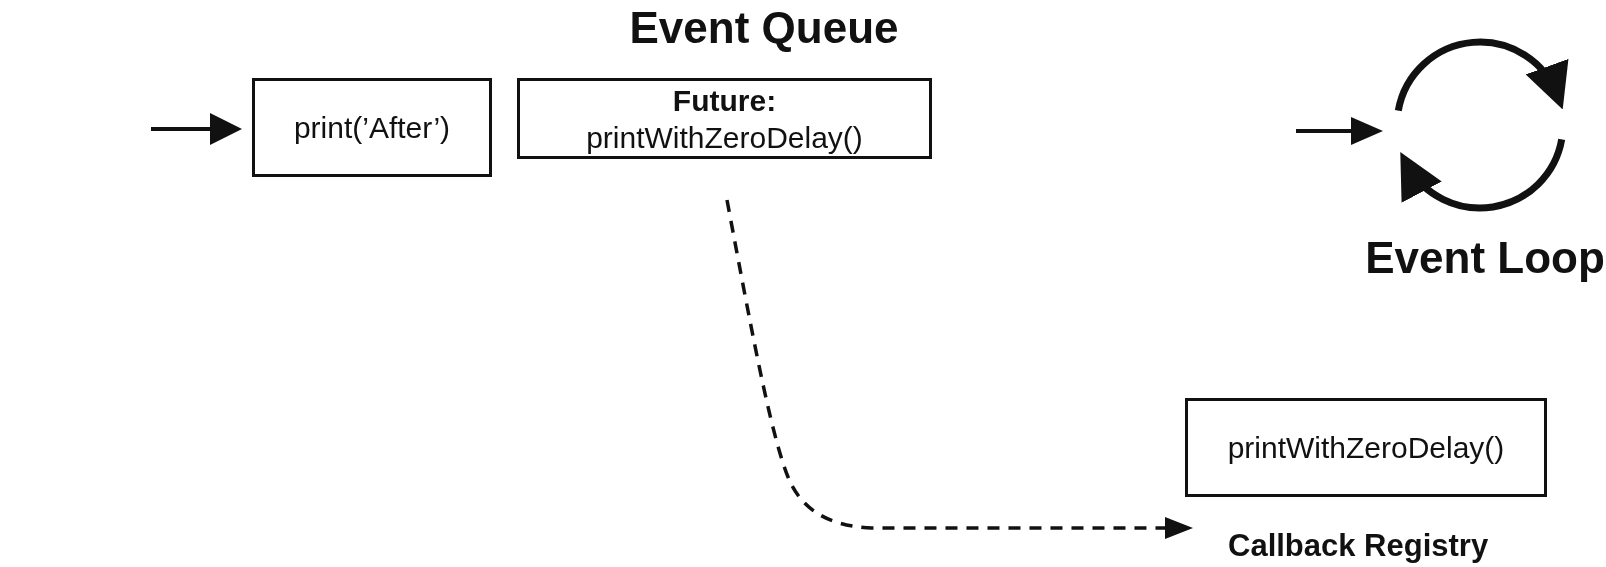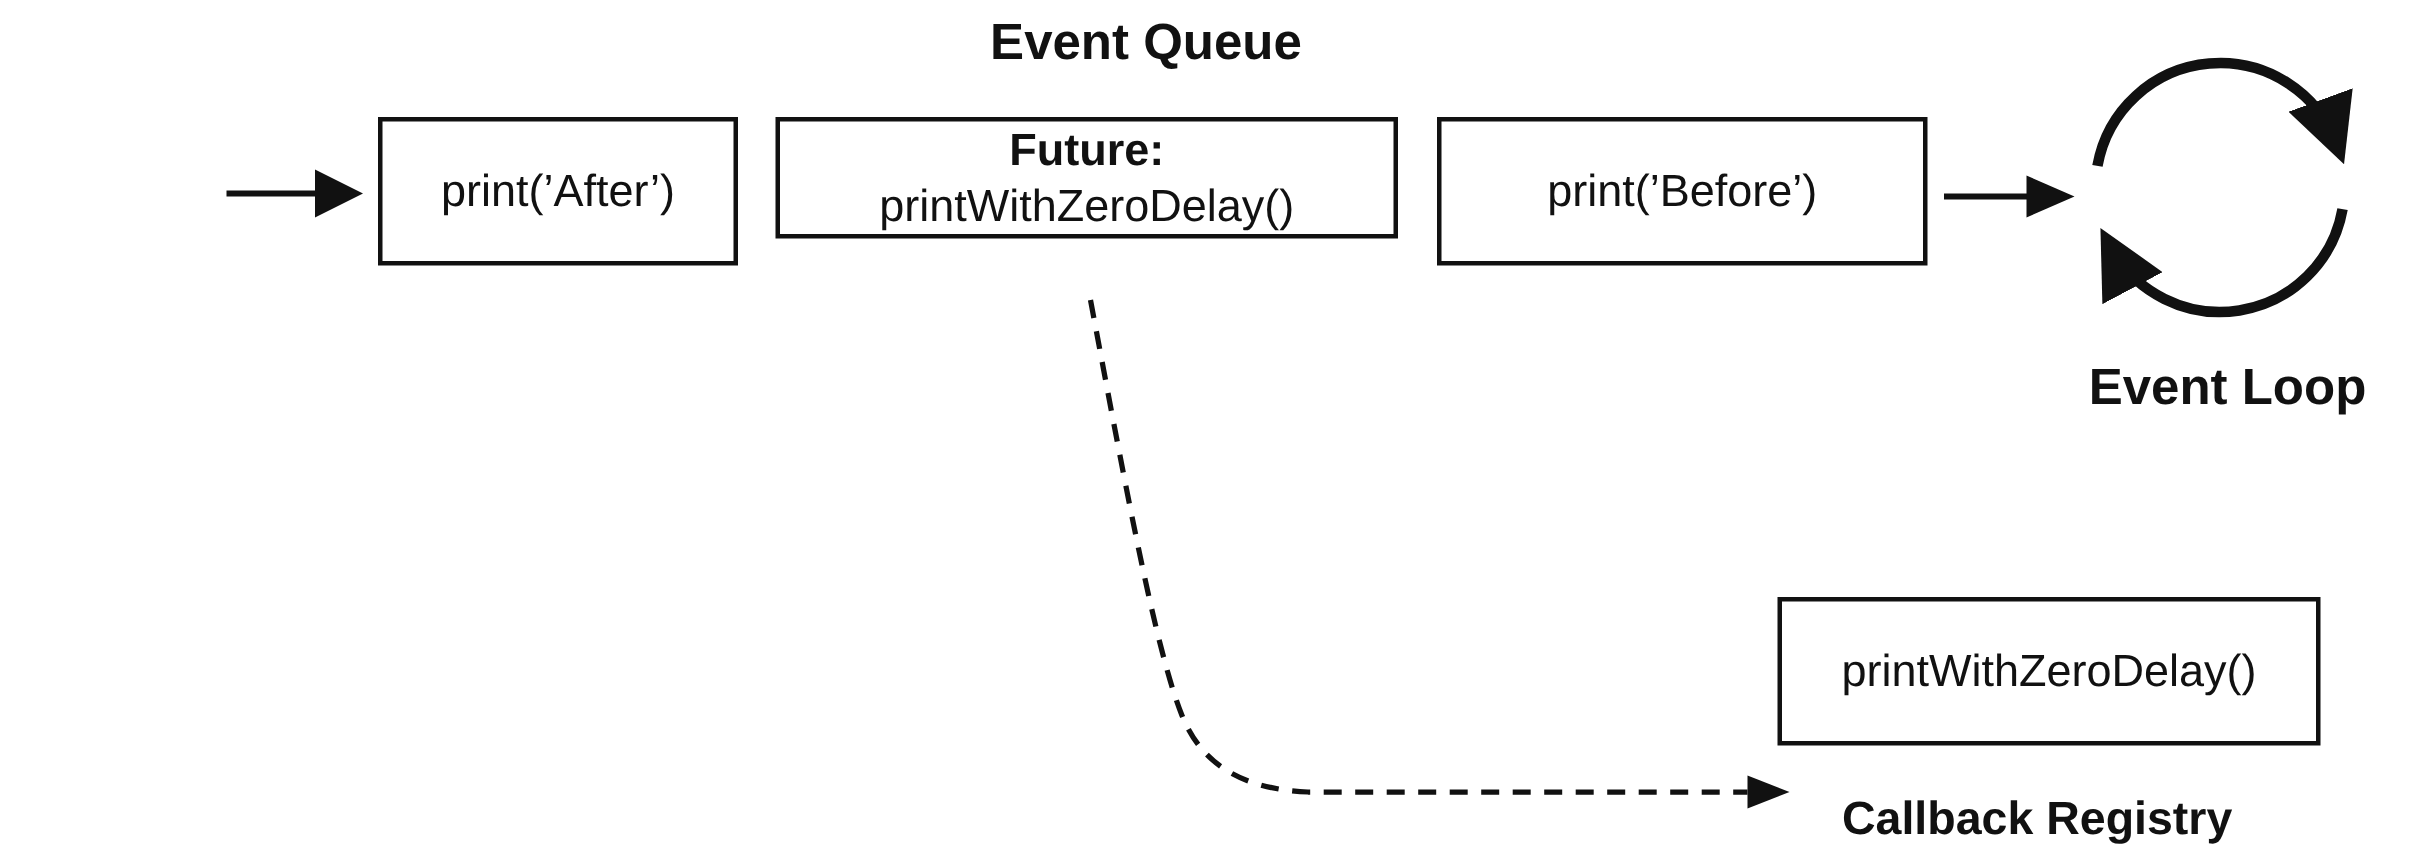--- a/index.html
+++ b/index.html
@@ -4,21 +4,21 @@
 <style>
   :root { --ink:#111111; --bg:#ffffff; }
   html,body { margin:0; padding:0; background:var(--bg); }
   .canvas {
     position:relative; width:1606px; height:567px;
     background:var(--bg); color:var(--ink);
     font-family:"Liberation Sans", sans-serif; overflow:hidden;
   }
   .abs { position:absolute; }
   .heading {
-    position:absolute; font-weight:700; font-size:34px; line-height:40px;
+    position:absolute; font-weight:700; font-size:44px; line-height:40px;
     white-space:nowrap; color:var(--ink);
   }
   .box {
     position:absolute; box-sizing:border-box;
     border:3px solid var(--ink); background:var(--bg);
     display:flex; flex-direction:column; align-items:center; justify-content:center;
     text-align:center; font-size:30px; line-height:37px; color:var(--ink);
     white-space:nowrap;
   }
   .bold { font-weight:700; }
@@ -42,23 +42,20 @@
 
   <div class="box" style="left:252px; top:78px; width:240px; height:99px;">
     <div>print(’After’)</div>
   </div>
 
   <div class="box" style="left:517px; top:78px; width:415px; height:81px;">
     <div class="bold">Future:</div>
     <div>printWithZeroDelay()</div>
   </div>
 
-  <div class="box" style="left:958px; top:78px; width:327px; height:99px;">
-    <div>print(’Before’)</div>
-  </div>
 
   <svg class="abs" style="left:1293px; top:105px;" width="100" height="52">
     <line class="sline" x1="3" y1="26" x2="60" y2="26"></line>
     <polygon class="sfill" points="58,12 58,40 90,26"></polygon>
   </svg>
 
   <svg class="abs" style="left:1380px; top:25px;" width="200" height="200" viewBox="0 0 200 200">
     <defs>
       <marker id="ah" viewBox="0 0 10 10" refX="7" refY="5" markerWidth="6.5" markerHeight="6.5" orient="auto">
         <path class="sfill" d="M0,0 L10,5 L0,10 Z"></path>

